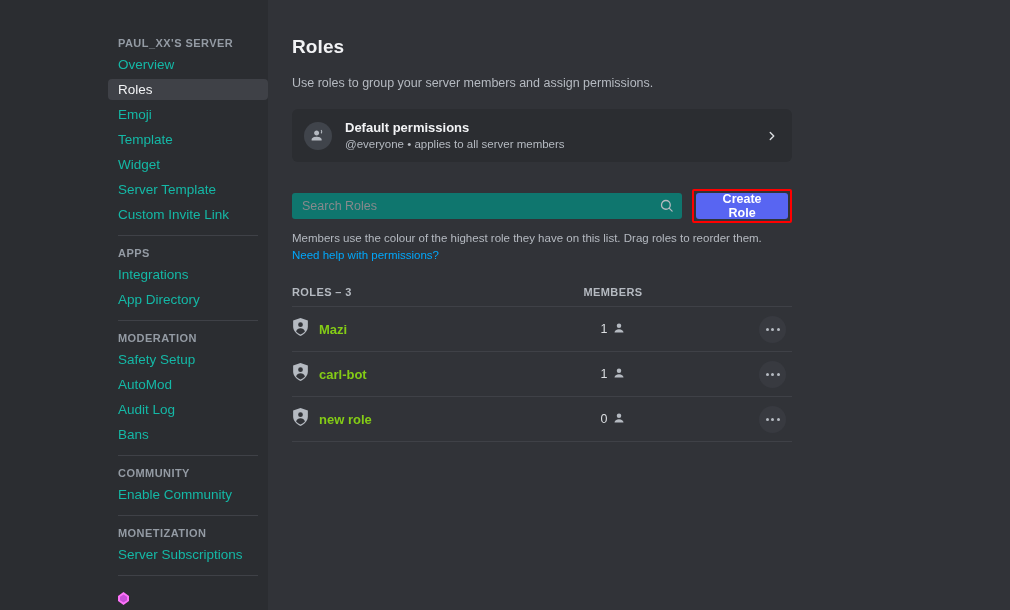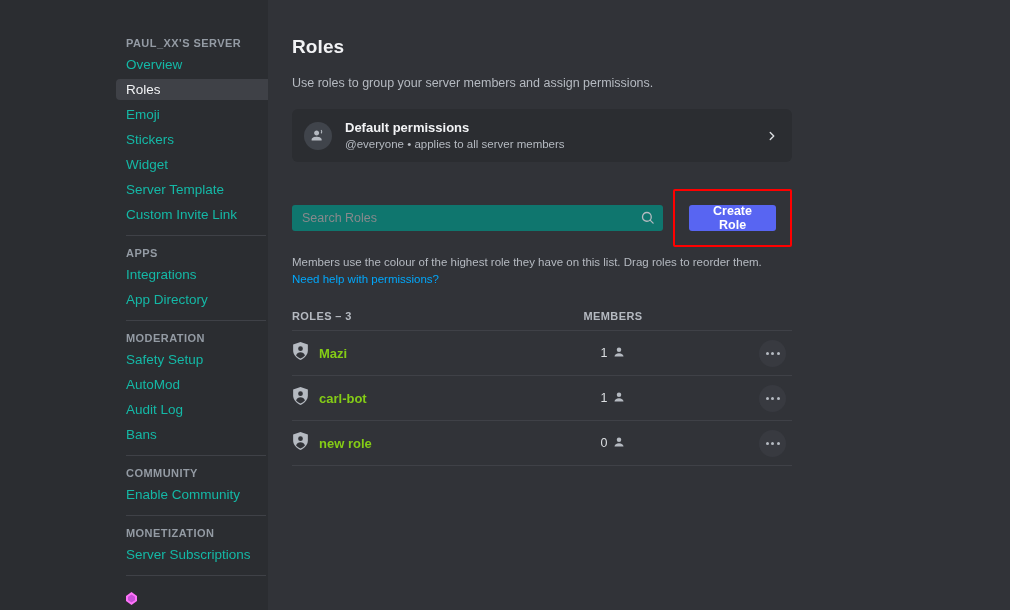--- a/index.html
+++ b/index.html
@@ -8,21 +8,21 @@
     background: #2b2d31;
     font-family: "Liberation Sans", sans-serif;
     overflow: hidden;
   }
   #app { position: relative; width: 1010px; height: 610px; display: flex; }
 
   
   .sidebar {
     width: 268px; height: 610px;
     background: #2b2d31;
-    padding: 36px 0 0 8px;
+    padding: 36px 0 0 0;
     overflow: hidden;
     flex: 0 0 268px;
   }
   .side-inner { width: 160px; margin-left: 108px; }
   .side-header {
     font-size: 11px; font-weight: bold; letter-spacing: .45px;
     color: #949ba4; text-transform: uppercase;
     padding: 0 10px 6px 10px; height: 18px; line-height: 14px;
   }
   .side-item {
@@ -84,21 +84,21 @@
     color: #dbdee1; font-size: 12.5px; width: 100%;
     font-family: "Liberation Sans", sans-serif;
   }
   .search-box input::placeholder { color: #87898c; }
   .search-icon-wrap { position: absolute; right: 8px; top: 5px; }
 
   .create-hl {
     margin-left: 10px;
     border: 2px solid #ff0000;
     border-radius: 2px;
-    padding: 14px;
+    padding: 2px;
     display: inline-block;
   }
   .create-btn {
     background: #5865f2; color: #ffffff;
     font-size: 12.5px; font-weight: bold;
     height: 26px; padding: 0 13px;
     border: none; border-radius: 3px; cursor: pointer;
     font-family: "Liberation Sans", sans-serif;
     display: flex; align-items: center;
   }
@@ -152,21 +152,21 @@
         <div class="side-item">
           <span>Overview</span>
         </div>
         <div class="side-item active">
           <span>Roles</span>
         </div>
         <div class="side-item">
           <span>Emoji</span>
         </div>
         <div class="side-item">
-          <span>Stickers</span>
+          <span>Template</span>
         </div>
         <div class="side-item">
           <span>Widget</span>
         </div>
         <div class="side-item">
           <span>Server Template</span>
         </div>
         <div class="side-item">
           <span>Custom Invite Link</span>
         </div>

